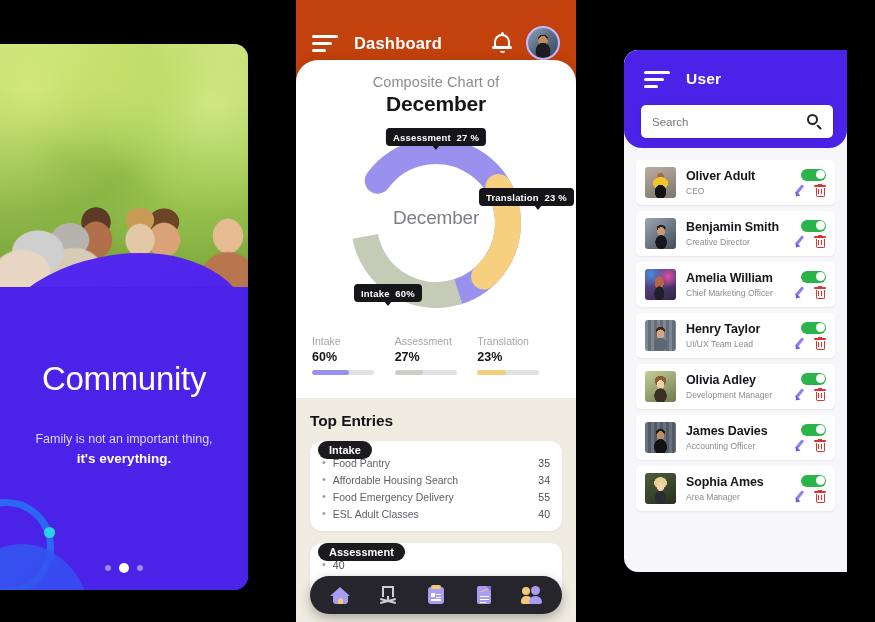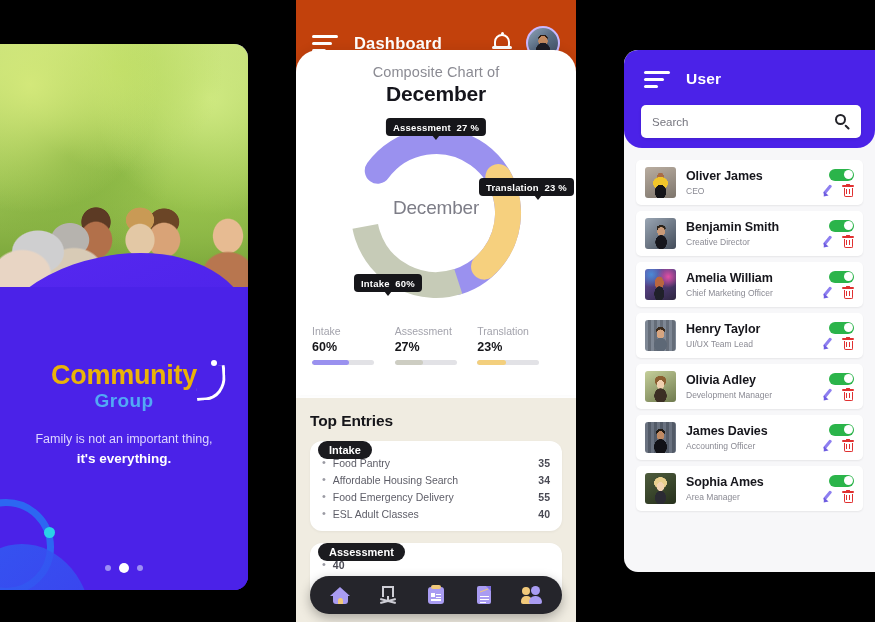--- a/index.html
+++ b/index.html
@@ -62,21 +62,21 @@
     position: absolute; left: -48px; top: 500px; width: 140px; height: 120px;
     background: linear-gradient(135deg, #2f5ff2 0%, #3a45ef 100%);
     border-radius: 50% 50% 0 0 / 70% 70% 0 0;
     opacity: .85;
   }
   .dot-cyan {
     position: absolute; left: 44px; top: 483px; width: 11px; height: 11px;
     border-radius: 50%; background: #2ad2e8;
   }
   .brand-wrap { position: absolute; left: 0; top: 318px; width: 100%; text-align: center; }
-  .brand-1 { font-size: 27px; font-weight: 700; color: #eab308; letter-spacing: -.3px; line-height: 1; }
+  .brand-1 { font-size: 33px; font-weight: 400; color: #ffffff; letter-spacing: -.3px; line-height: 1; }
   .brand-2 { font-size: 19px; font-weight: 700; color: #52a9f5; letter-spacing: .4px; margin-top: 1px; position: relative; }
   .brand-swoosh {
     position: absolute; right: 22px; top: -24px; width: 30px; height: 34px;
     border-right: 3.5px solid #ffffff; border-bottom: 3.5px solid #ffffff;
     border-radius: 0 0 70% 0; transform: rotate(-4deg);
   }
   .brand-dot { position: absolute; right: 31px; top: -30px; width: 6px; height: 6px; border-radius: 50%; background: #fff; }
   .tag-wrap { position: absolute; left: 0; top: 386px; width: 100%; text-align: center; padding: 0 28px; }
   .tag-1 { font-size: 12.5px; color: #ddd6ff; line-height: 1.5; }
   .tag-2 { font-size: 13.5px; color: #ffffff; font-weight: 700; line-height: 1.45; }
@@ -109,21 +109,21 @@
   .bell .knob { position: absolute; left: 8.5px; top: 0; width: 3px; height: 3px; border-radius: 50%; background: #fff; }
   .avatar {
     width: 34px; height: 34px; border-radius: 50%; border: 2px solid #c9b8ff; overflow: hidden;
     background:
       radial-gradient(ellipse 12px 14px at 50% 78%, #1c1c24 0%, #1c1c24 60%, transparent 64%),
       radial-gradient(ellipse 7px 8px at 50% 44%, #c38a60 0%, #c38a60 64%, transparent 68%),
       radial-gradient(ellipse 7px 5px at 50% 33%, #2b1b12 0%, #2b1b12 64%, transparent 68%),
       linear-gradient(140deg, #8fa4b8 0%, #5c6f86 45%, #3c4b60 100%);
   }
   .m-sheet {
-    position: absolute; left: 0; top: 50px; width: 100%; height: 345px;
+    position: absolute; left: 0; top: 60px; width: 100%; height: 345px;
     background: #ffffff; border-radius: 22px 22px 0 0;
     box-shadow: 0 -3px 10px rgba(0,0,0,.06);
   }
   .c-sub { text-align: center; font-size: 14.5px; color: #8b8b93; margin-top: 14px; letter-spacing: .1px; }
   .c-main { text-align: center; font-size: 21px; font-weight: 700; color: #15151c; margin-top: 2px; letter-spacing: -.2px; }
 
   .donut-wrap { position: relative; width: 100%; height: 200px; margin-top: 6px; }
   .donut { position: absolute; left: 50%; top: 6px; transform: translateX(-50%); }
   .center-label {
     position: absolute; left: 50%; top: 96px; transform: translate(-50%,-50%);
@@ -161,21 +161,21 @@
     background: #1b1b1f; color: #fff; font-size: 11px; font-weight: 600;
     border-radius: 11px; padding: 3px 11px;
   }
   .grp-card {
     background: #ffffff; border-radius: 12px; margin-top: 11px; padding: 13px 12px 9px 12px;
     box-shadow: 0 1px 3px rgba(0,0,0,.05);
   }
   .erow { display: flex; align-items: center; font-size: 10.5px; color: #5e5e68; padding: 2.5px 0; }
   .erow .bu { color: #9a9aa3; margin-right: 7px; font-size: 11px; line-height: 1; }
   .erow .nm { flex: 1; }
-  .erow .vl { color: #4a4a54; font-weight: 700; }
+  .erow .vl { color: #4a4a54; font-weight: 400; }
 
   .tabbar {
     position: absolute; left: 14px; right: 14px; bottom: 8px; height: 38px;
     background: #25252b; border-radius: 19px;
     display: flex; align-items: center; justify-content: space-around; padding: 0 6px;
     box-shadow: 0 4px 12px rgba(0,0,0,.3);
   }
   .tabi { width: 22px; height: 22px; position: relative; cursor: pointer; }
   
   .ic-home .roof { position: absolute; left: 1px; top: 3px; width: 0; height: 0; border-left: 10px solid transparent; border-right: 10px solid transparent; border-bottom: 9px solid #a99cf2; }
@@ -200,21 +200,21 @@
   .ic-doc .ln.a { top: 12px; } .ic-doc .ln.b { top: 15px; } .ic-doc .ln.c { top: 17.5px; width: 6px; }
   .ic-doc .zig { position: absolute; left: 7px; top: 6px; width: 8px; height: 4px; border-top: 1.8px solid #f1c97a; transform: skewY(-22deg); }
   
   .ic-ppl .h1 { position: absolute; left: 1px; top: 3px; width: 8px; height: 8px; border-radius: 50%; background: #f1c97a; }
   .ic-ppl .b1 { position: absolute; left: 0px; top: 12px; width: 11px; height: 8px; border-radius: 5px 5px 2px 2px; background: #f1c97a; }
   .ic-ppl .h2 { position: absolute; left: 10px; top: 2px; width: 9px; height: 9px; border-radius: 50%; background: #a99cf2; }
   .ic-ppl .b2 { position: absolute; left: 8px; top: 12px; width: 13px; height: 8px; border-radius: 6px 6px 2px 2px; background: #a99cf2; }
 
   
   #right-phone {
-    position: absolute; left: 624px; top: 50px; width: 251px; height: 522px;
+    position: absolute; left: 624px; top: 50px; width: 223px; height: 522px;
     background: #f7f7f9; overflow: hidden;
     border-radius: 14px 0 0 14px;
     box-shadow: 0 10px 34px rgba(0,0,0,.5);
   }
   .r-header {
     position: absolute; left: 0; top: 0; width: 100%; height: 98px;
     background: #4b22e8; border-radius: 14px 0 18px 18px;
   }
   .r-top { display: flex; align-items: center; padding: 20px 0 0 20px; }
   .r-title { color: #fff; font-size: 15.5px; font-weight: 600; margin-left: 16px; letter-spacing: .2px; }
@@ -264,25 +264,20 @@
   <div id="left-phone">
     <div class="photo"></div>
     <div class="wave"></div>
     <div class="wave2"></div>
     <div class="blob-ring"></div>
     <div class="blob-fill"></div>
     <div class="dot-cyan"></div>
 
     <div class="brand-wrap">
       <div class="brand-1">Community</div>
-      <div class="brand-2">
-        <span>Group</span>
-        <span class="brand-swoosh"></span>
-        <span class="brand-dot"></span>
-      </div>
     </div>
 
     <div class="tag-wrap">
       <div class="tag-1">Family is not an important thing,</div>
       <div class="tag-2">it's everything.</div>
     </div>
 
     <div class="pager">
       <span class="pg"></span>
       <span class="pg on"></span>
@@ -469,21 +464,21 @@
 
     <div class="userlist">
 
       <div class="urow">
         <div class="uav" style="background:
           radial-gradient(ellipse 9px 11px at 50% 80%, #141418 0%, #141418 62%, transparent 66%),
           radial-gradient(ellipse 11px 9px at 50% 52%, #f0c52a 0%, #f0c52a 66%, transparent 70%),
           radial-gradient(ellipse 5px 6px at 50% 31%, #a96c45 0%, #a96c45 64%, transparent 68%),
           linear-gradient(160deg,#b9ada0 0%,#7d756c 100%);"></div>
         <div class="uinfo">
-          <div class="uname">Oliver James</div>
+          <div class="uname">Oliver Adult</div>
           <div class="urole">CEO</div>
         </div>
         <div class="uactions">
           <div class="toggle">
               <span class="knb"></span>
             </div>
           <div class="acts">
             <span class="pencil">
                 <span class="body"></span>
                 <span class="tip"></span>

